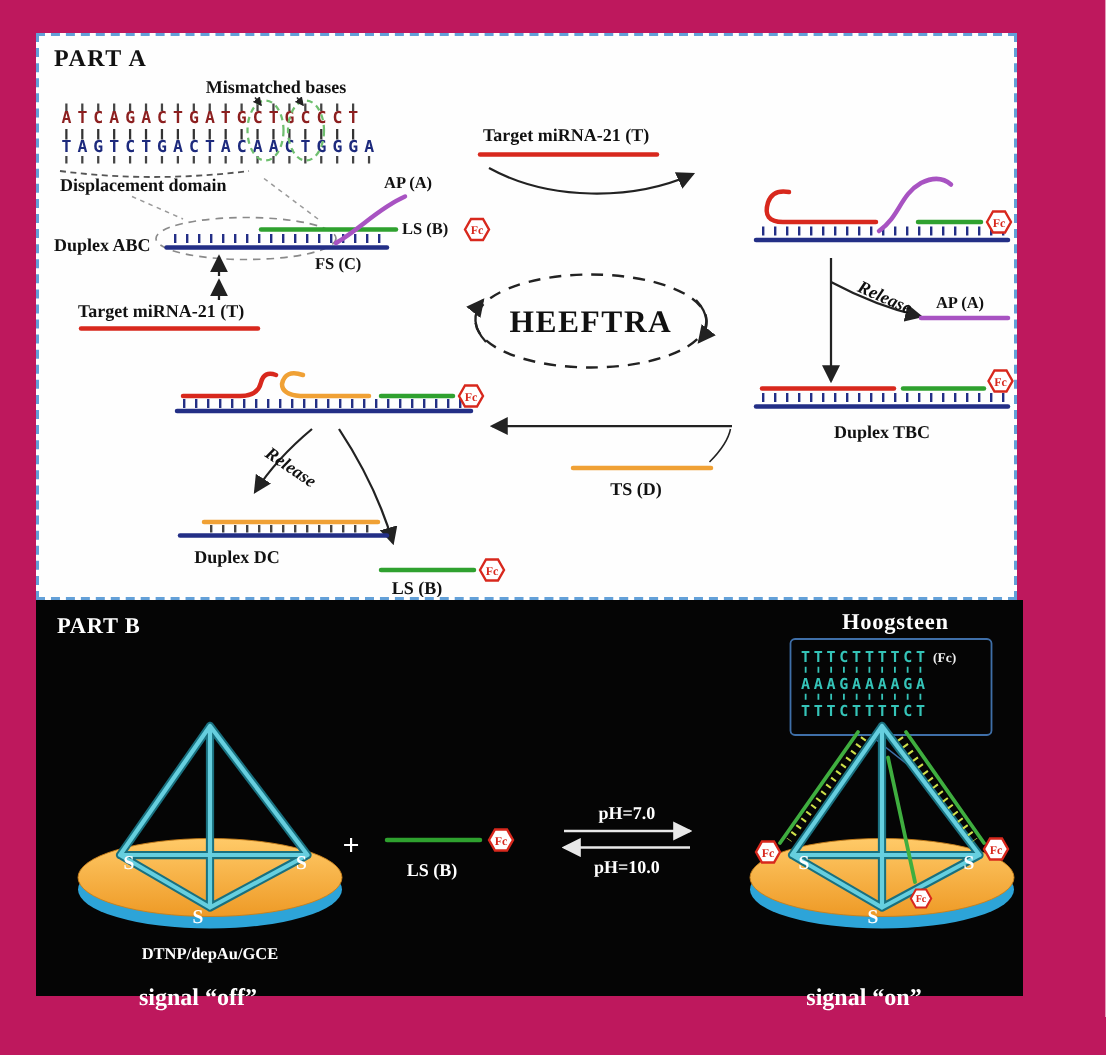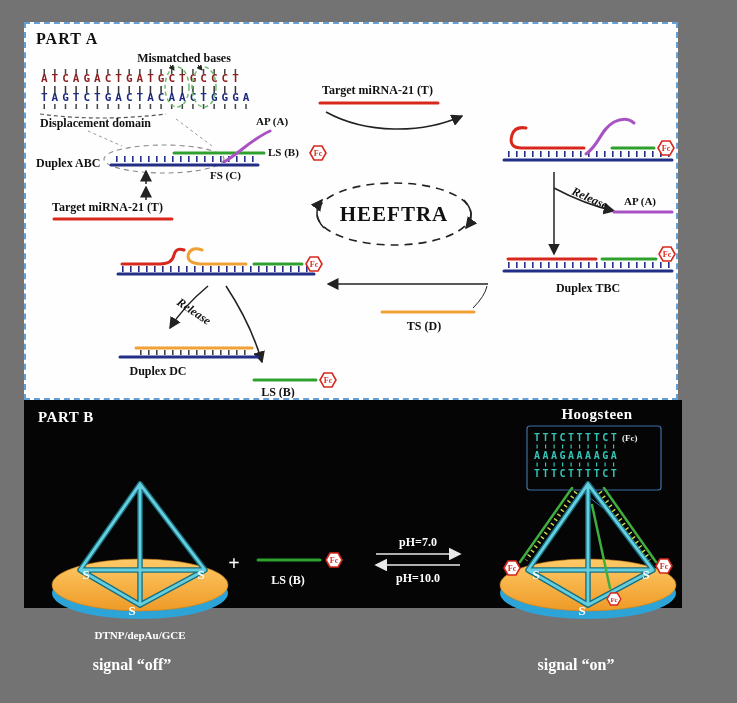--- a/index.html
+++ b/index.html
@@ -1,20 +1,20 @@
 <!DOCTYPE html>
 <html><head>
 <meta charset="utf-8">
 <style>
   html,body{margin:0;padding:0;background:#ffffff;}
-  .page{position:relative;width:737px;height:703px;background:#737373;overflow:hidden;
+  .page{position:relative;width:737px;height:703px;background:#be185d;overflow:hidden;
         font-family:"Liberation Serif",serif;}
   .part-a{position:absolute;left:24px;top:22px;width:650px;height:374px;
           border:2px dashed #63a0d8;background:#fefefe;}
-  .part-b{position:absolute;left:24px;top:400px;width:658px;height:208px;background:#050505;text-align:center;}
+  .part-b{position:absolute;left:24px;top:400px;width:658px;height:264px;background:#050505;text-align:center;}
   svg{display:block;}
   svg text{font-family:"Liberation Serif",serif;}
 
   
   .pt{font-size:16px;font-weight:bold;letter-spacing:1px;fill:#111;}
   .lbl{font-size:12px;font-weight:bold;fill:#111;}
   .s11{font-size:11px;}
   .mid{text-anchor:middle;}
   .seq{font-family:"DejaVu Sans Mono",monospace;font-size:11px;font-weight:bold;letter-spacing:4px;}
   .seq.r{fill:#8c1f1f;}

